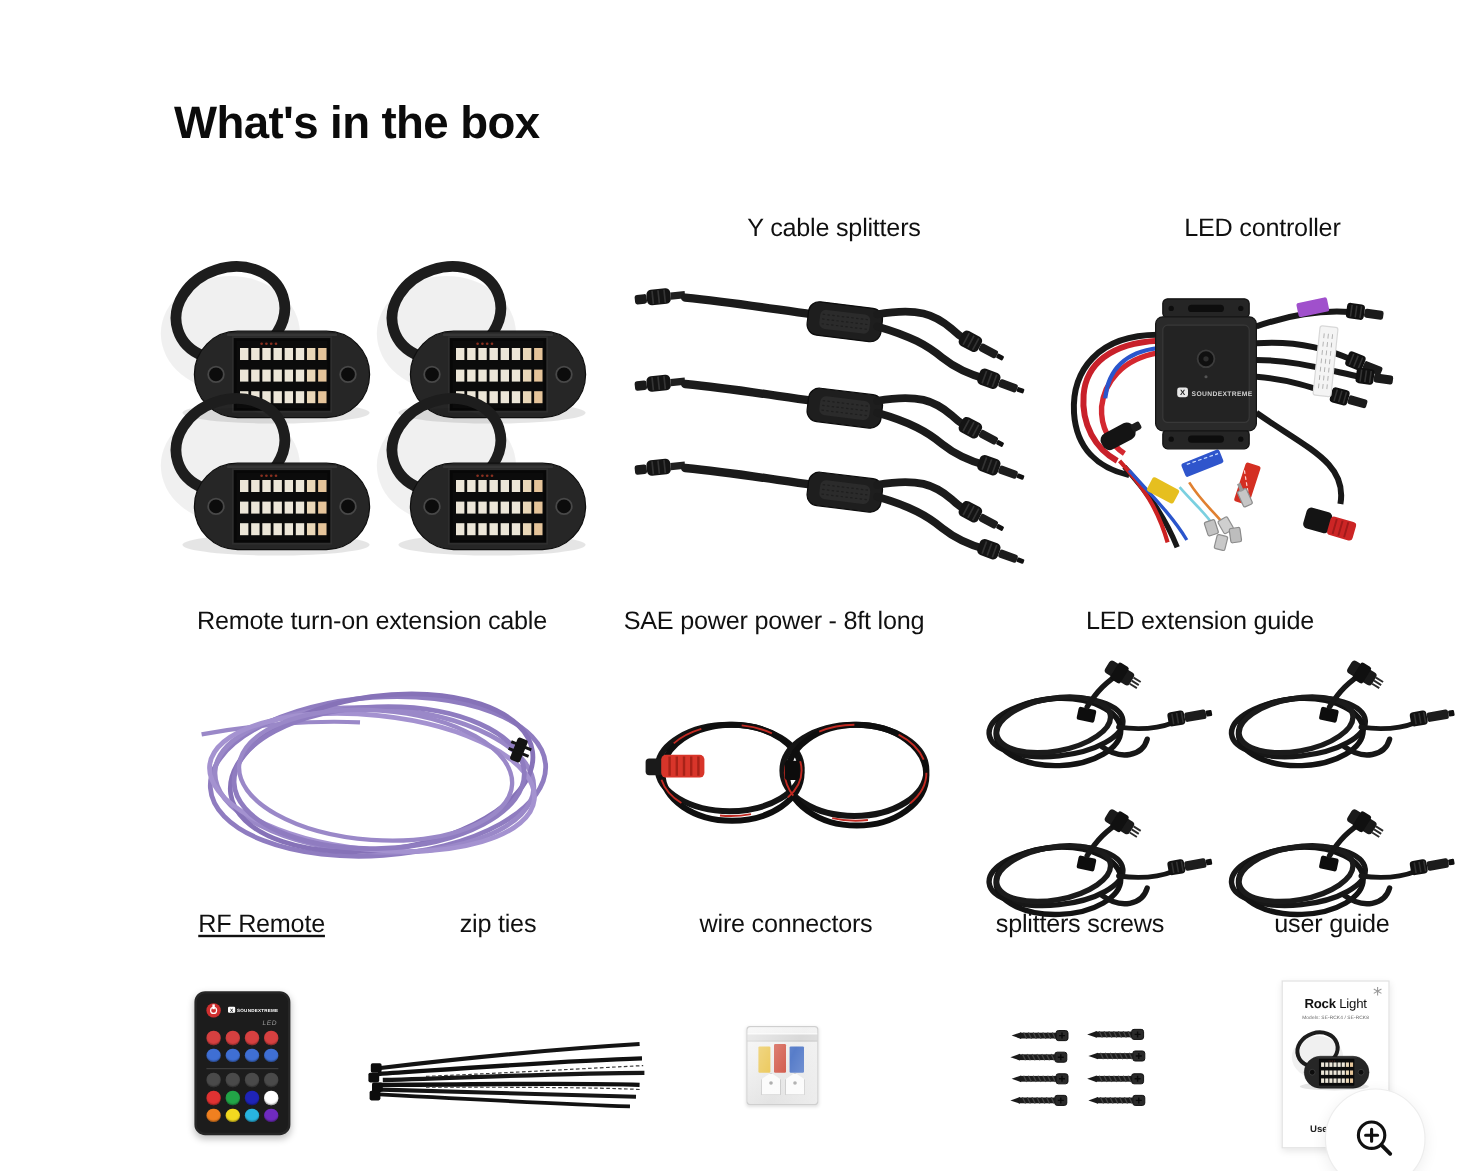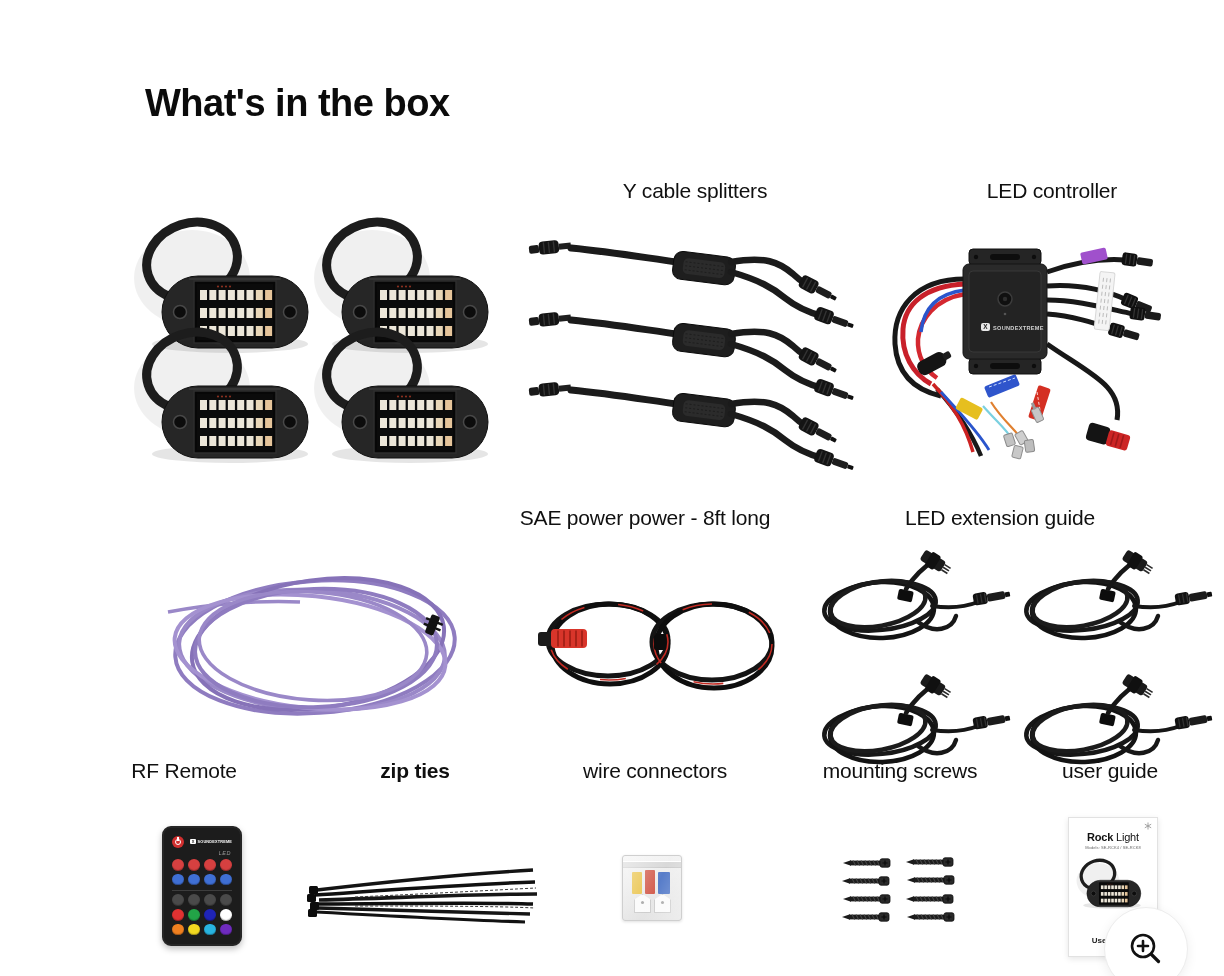--- a/index.html
+++ b/index.html
@@ -58,26 +58,27 @@
 </style>
 </head>
 <body>
 
 <div class="canvas">
 
   <div class="page-title">What's in the box</div>
 
   <div class="caption" style="left:515px;top:155px;width:360px;">Y cable splitters</div>
   <div class="caption" style="left:880px;top:155px;width:344px;">LED controller</div>
+  <div class="caption" style="left:120px;top:482px;width:380px;">Remote turn-on extension cable</div>
   <div class="caption" style="left:495px;top:482px;width:300px;">SAE power power - 8ft long</div>
   <div class="caption" style="left:850px;top:482px;width:300px;">LED extension guide</div>
-  <div class="caption" style="left:114px;top:735px;width:140px;">RF Remote</div>
-  <div class="caption" style="left:345px;top:735px;width:140px;font-weight:bold;">zip ties</div>
+  <div class="caption" style="left:148px;top:735px;width:140px;text-decoration:underline;">RF Remote</div>
+  <div class="caption" style="left:345px;top:735px;width:140px;">zip ties</div>
   <div class="caption" style="left:565px;top:735px;width:180px;">wire connectors</div>
-  <div class="caption" style="left:810px;top:735px;width:180px;">mounting screws</div>
+  <div class="caption" style="left:810px;top:735px;width:180px;">splitters screws</div>
   <div class="caption" style="left:1030px;top:735px;width:160px;">user guide</div>
 
   <svg width="0" height="0">
     <defs>
       <g id="rockLight">
         <ellipse cx="62" cy="62" rx="58" ry="48" fill="#000" opacity="0.06"></ellipse>
         <ellipse cx="100" cy="128" rx="78" ry="9" fill="#000" opacity="0.10"></ellipse>
         <ellipse cx="62" cy="45" rx="46" ry="38" fill="none" stroke="#1d1d1d" stroke-width="9" transform="rotate(-18 62 45)"></ellipse>
         <rect x="32" y="60" width="146" height="72" rx="36" fill="#262626" stroke="#0f0f0f"></rect>
         <path d="M 60 63 H 150" stroke="#3f3f3f" stroke-width="2" opacity=".6" stroke-linecap="round"></path>

